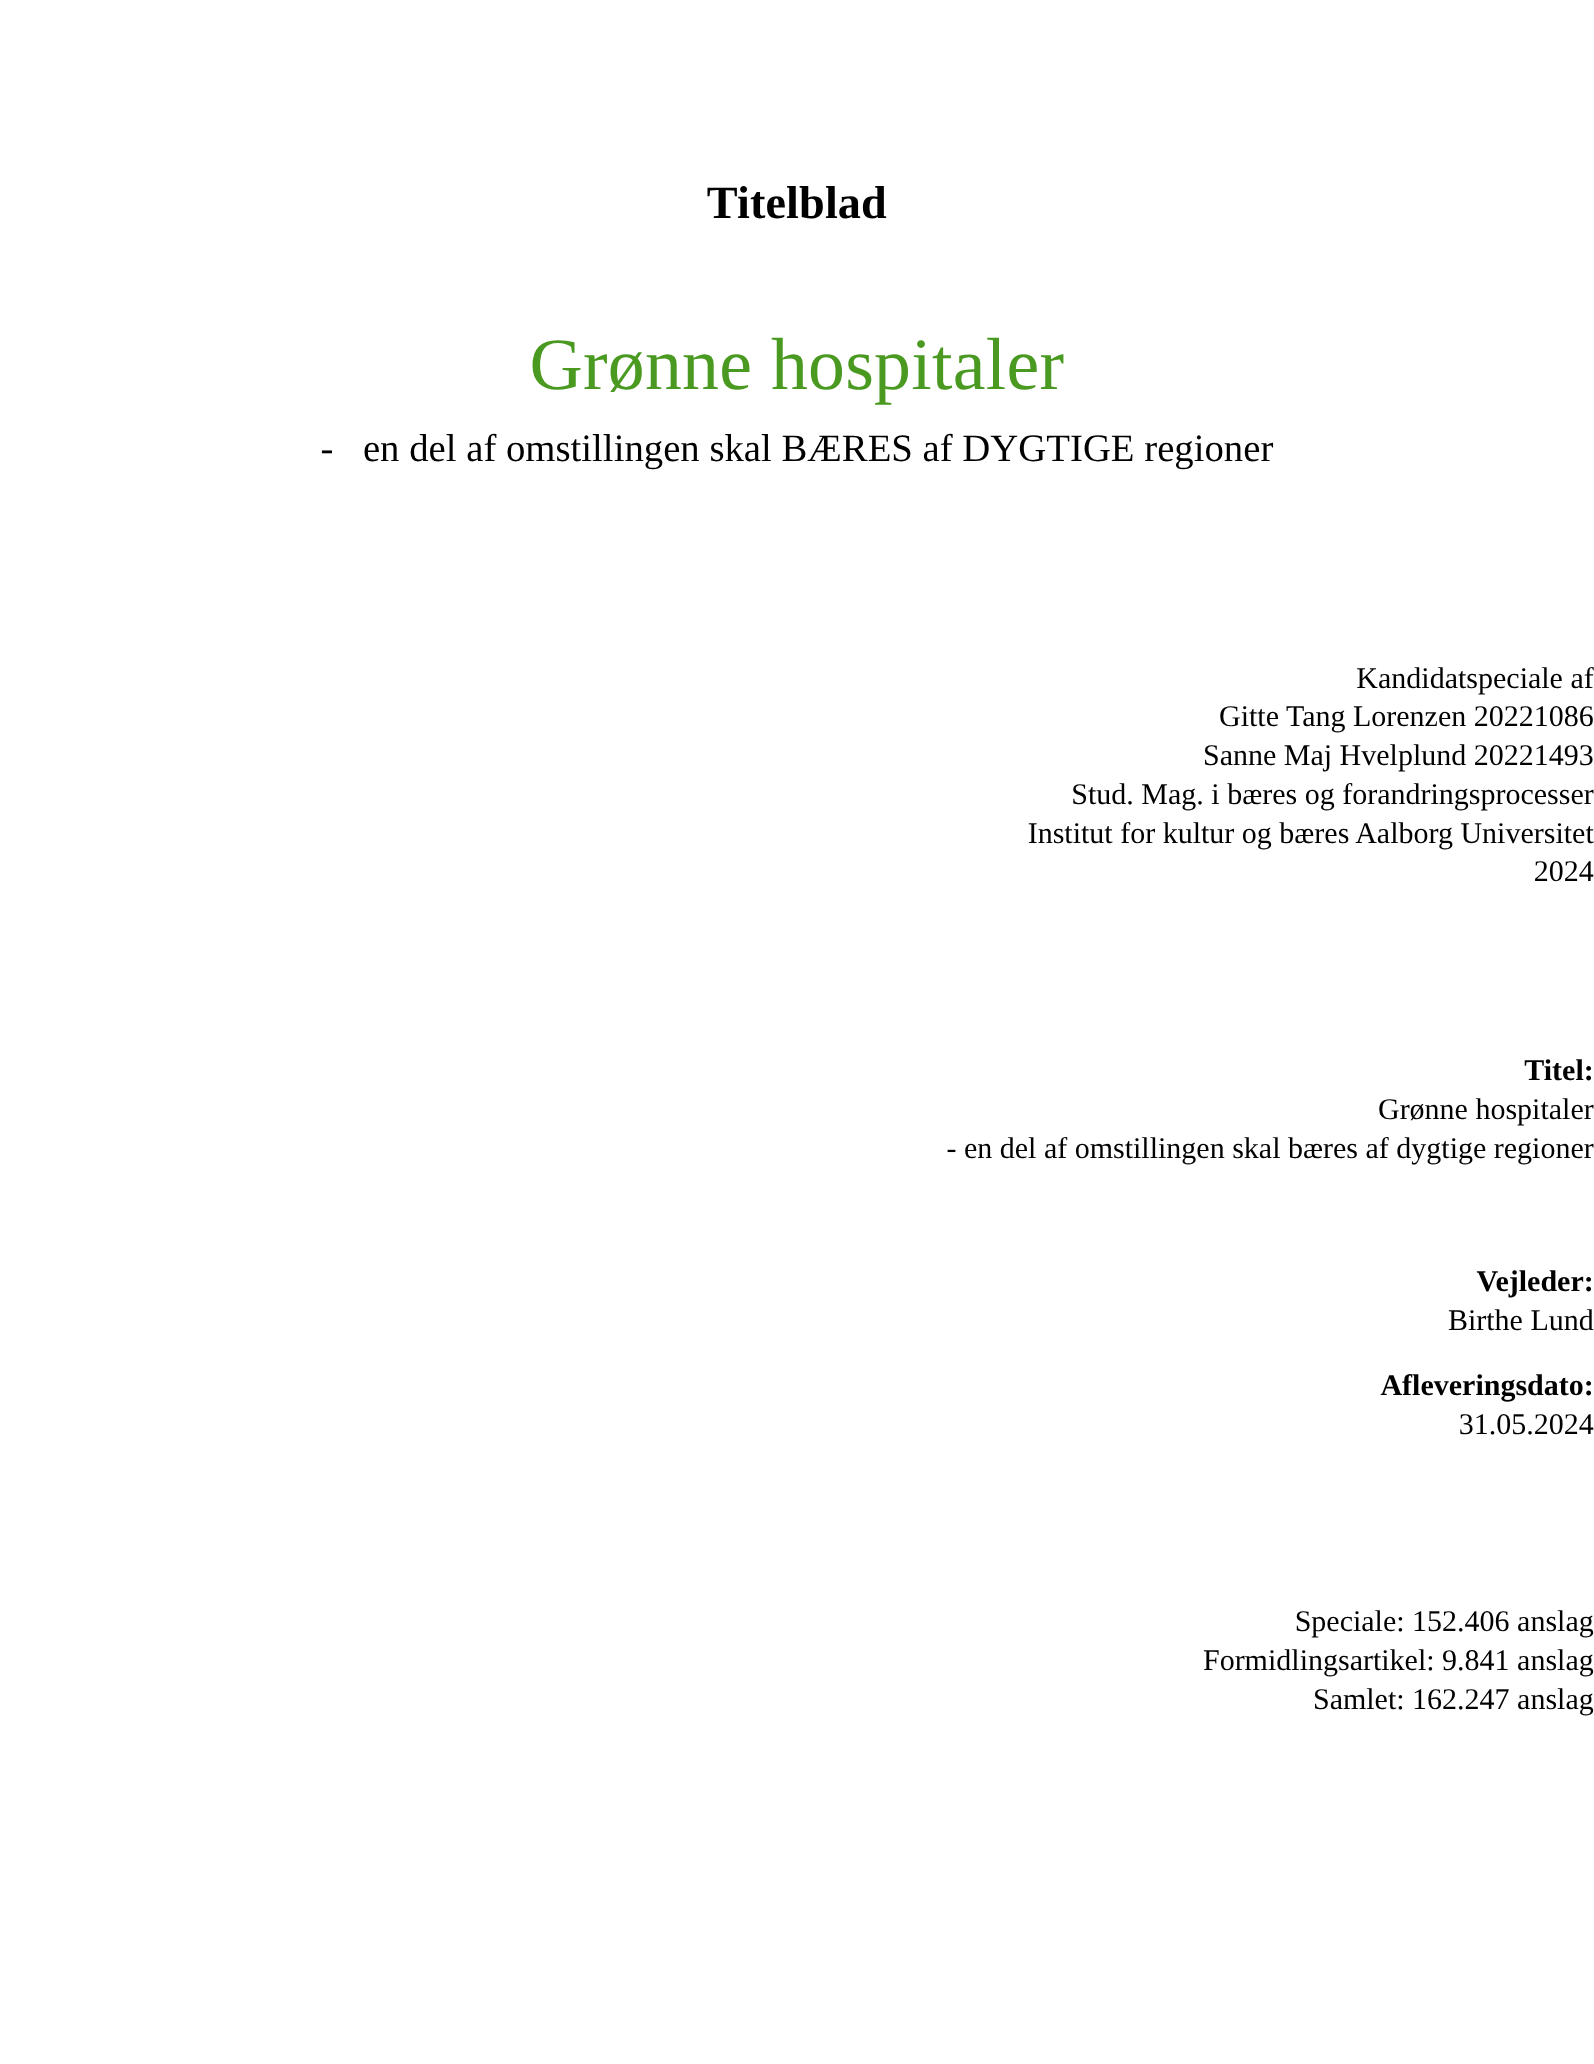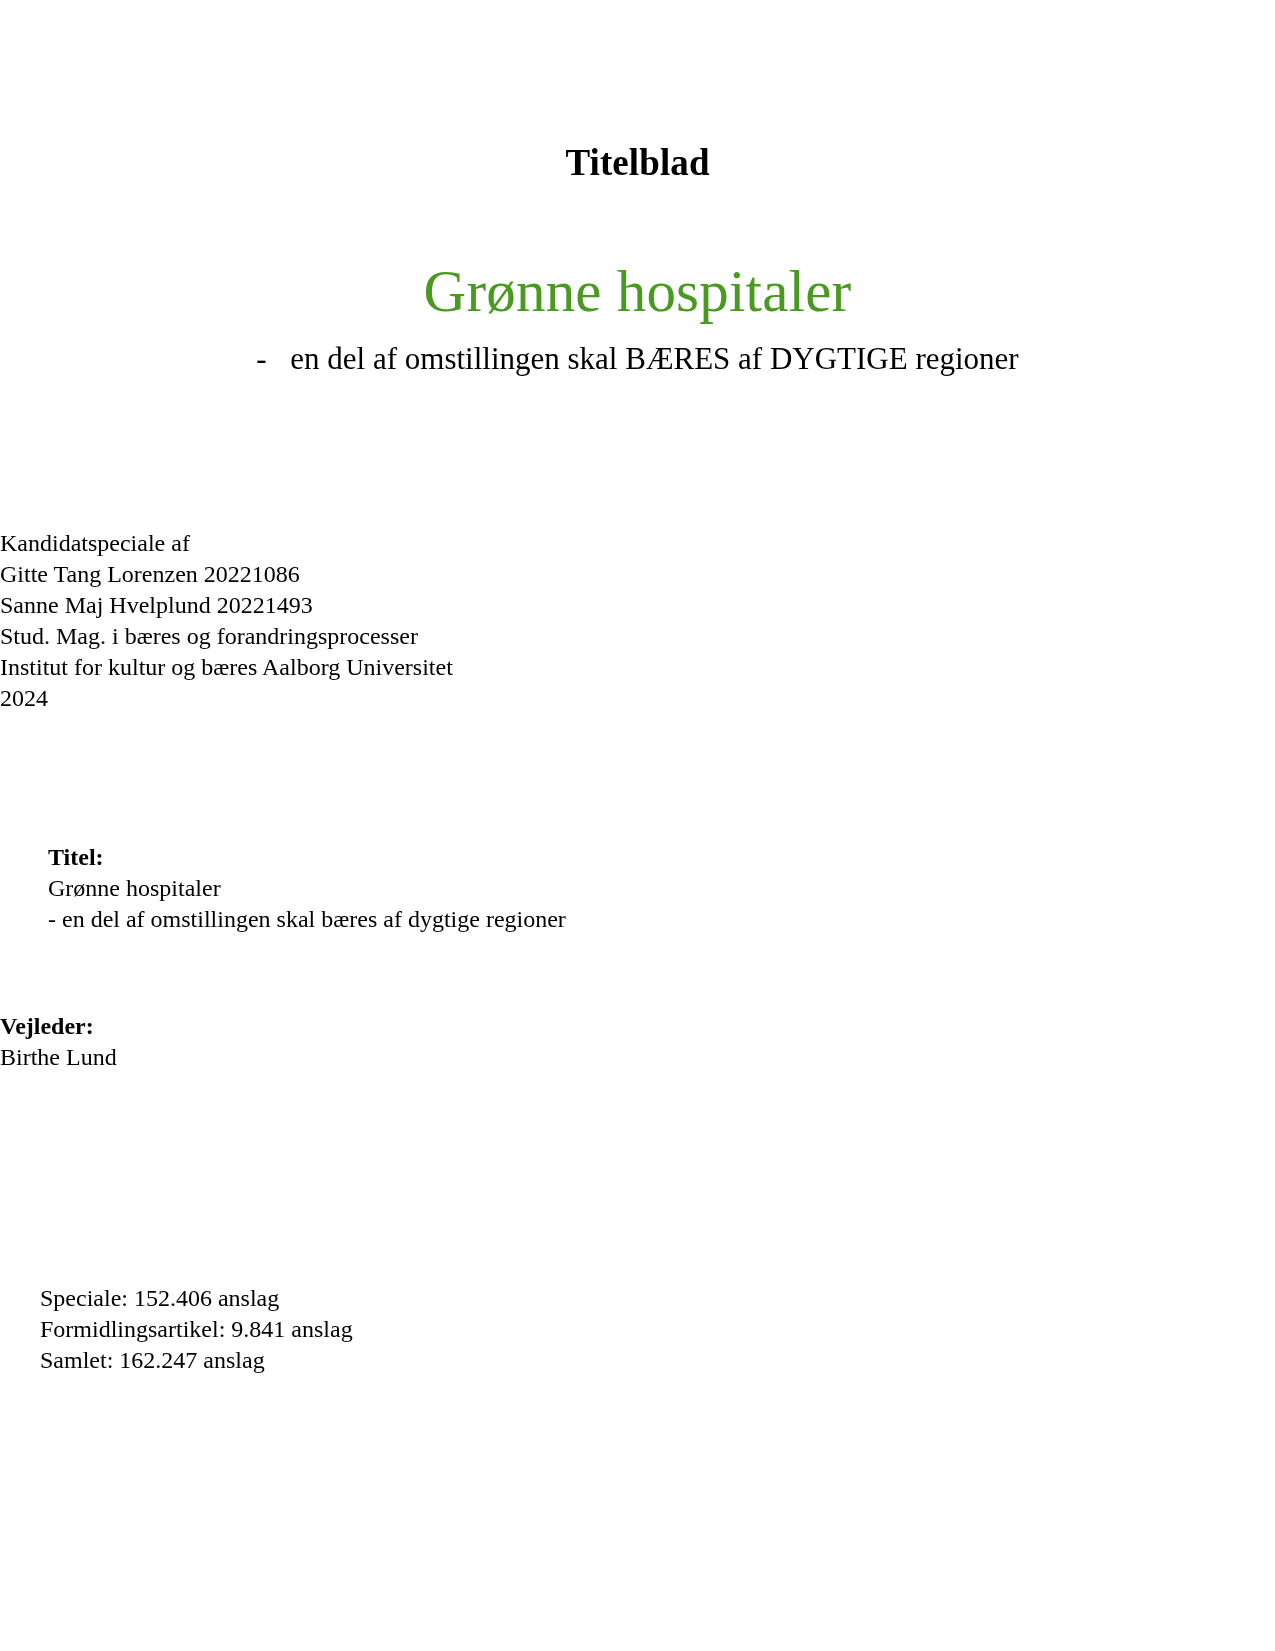--- a/index.html
+++ b/index.html
@@ -64,21 +64,21 @@
     display: inline-block;
     width: 34px;
     text-align: left;
   }
 
   
   .block {
     position: absolute;
     left: 0;
     right: 0;
-    text-align: left;
+    text-align: right;
     font-size: 24px;
     line-height: 1.29;
   }
   .block .line { display: block; }
   .block .line.bold { font-weight: bold; }
   .block .line.gap { }
 
   .block-author     { top: 528px; }
   .block-titel      { top: 842px; padding-left: 48px; }
   .block-vejleder   { top: 1011px; }
@@ -113,20 +113,24 @@
     <span class="line bold">Titel:</span>
     <span class="line">Grønne hospitaler</span>
     <span class="line">- en del af omstillingen skal bæres af dygtige regioner</span>
   </div>
 
   <div class="block block-vejleder">
     <span class="line bold">Vejleder:</span>
     <span class="line">Birthe Lund</span>
   </div>
 
+  <div class="block block-aflevering">
+    <span class="line bold">Afleveringsdato:</span>
+    <span class="line">31.05.2024</span>
+  </div>
 
   <div class="block block-anslag">
     <span class="line">Speciale: 152.406 anslag</span>
     <span class="line">Formidlingsartikel: 9.841 anslag</span>
     <span class="line">Samlet: 162.247 anslag</span>
   </div>
 
 </div>
 
 </body></html>

